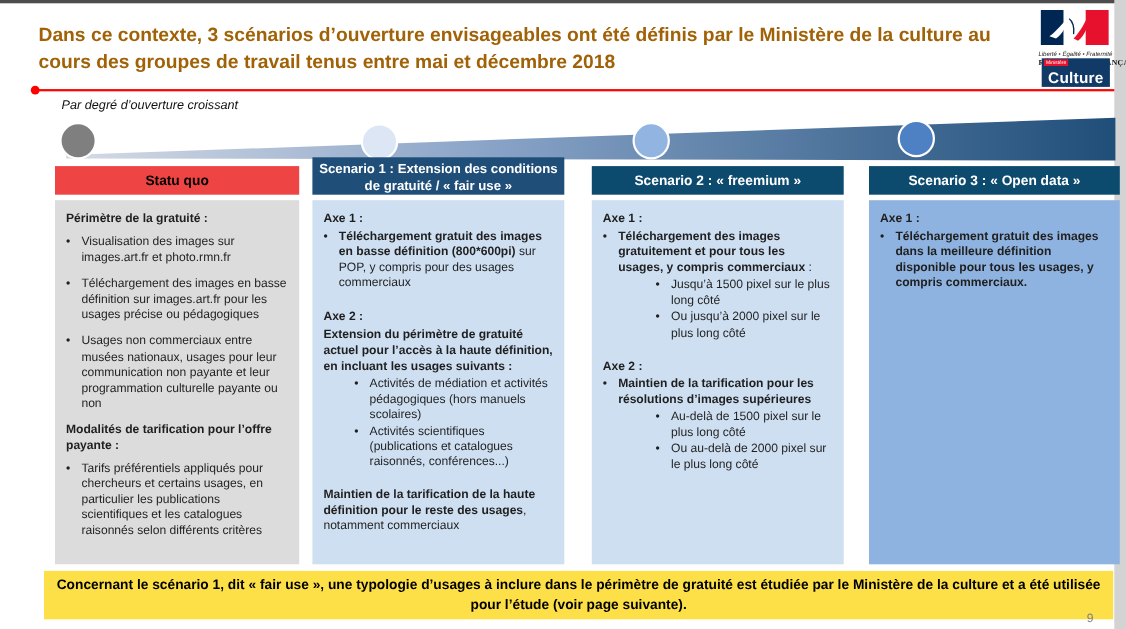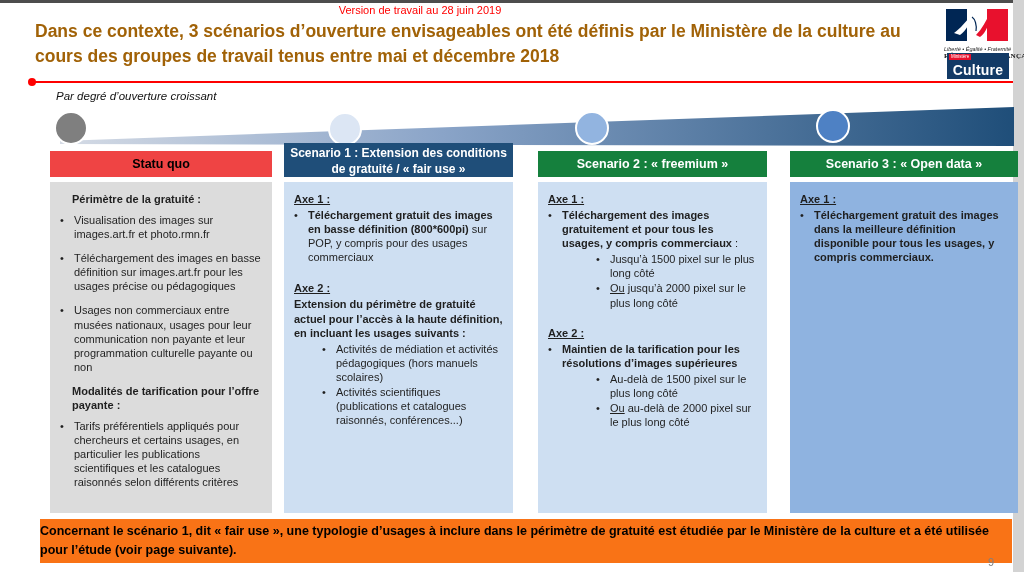--- a/index.html
+++ b/index.html
@@ -35,54 +35,53 @@
   .dot-3{left:816px;top:109px;}
 
   
   .column{position:absolute;}
   .col-0{left:50px;width:222px;}
   .col-1{left:284px;width:229px;}
   .col-2{left:538px;width:229px;}
   .col-3{left:790px;width:228px;}
   .col-header{position:absolute;left:0;right:0;text-align:center;font-weight:bold;}
   .hdr-gray{top:151px;height:26px;line-height:26px;background:#ef4444;color:#000;font-size:12.5px;}
-  .hdr-navy{top:151px;height:26px;line-height:26px;background:#15803d;color:#fff;font-size:12.5px;}
+  .hdr-navy{top:151px;height:26px;line-height:26px;background:#0c4a6e;color:#fff;font-size:12.5px;}
   .hdr-navy-2l{top:143px;height:34px;background:#1f4e79;color:#fff;font-size:12px;line-height:16px;padding-top:2px;box-sizing:border-box;}
   .col-body{position:absolute;left:0;right:0;top:182px;height:331px;box-sizing:border-box;padding:8px 10px;font-size:11px;line-height:1.28;color:#1f1f1f;overflow:hidden;}
   .tone-gray{background:#dcdcdc;}
   .tone-light{background:#cedff2;}
   .tone-medium{background:#8fb3e0;}
 
   
   .blk{margin:0 0 2px 0;}
   .blk-h{margin:2px 0 2px 0;}
   .blk-b{display:flex;margin:0 0 2px 0;}
   .loose .blk-b{margin-bottom:10px;}
-  .loose .blk-h{margin:2px 0 7px 12px;}
+  .loose .blk-h{margin:2px 0 7px 0;}
   .blk-s{display:flex;margin:0 0 1px 28px;}
   .blk-s2{display:flex;margin:0 0 1px 48px;}
   .blk-gap{height:13px;}
   .marker{flex:0 0 14px;}
   .btxt{flex:1;}
   .r-b{font-weight:bold;}
-  .r-u{text-decoration:underline;}
+  .r-u{}
   .r-i{font-style:italic;}
 
   
-  .footer-bar{position:absolute;left:40px;right:12px;top:519px;height:44px;background:#f97316;text-align:left;font-weight:bold;font-size:12.5px;color:#000;line-height:1.55;box-sizing:border-box;padding-top:3px;}
+  .footer-bar{position:absolute;left:40px;right:12px;top:519px;height:44px;background:#fde047;text-align:center;font-weight:bold;font-size:12.5px;color:#000;line-height:1.55;box-sizing:border-box;padding-top:3px;}
   .page-num{position:absolute;right:30px;top:556px;font-size:11px;color:#808080;}
 </style>
 </head>
 <body>
 
 <div id="slide">
   <div class="top-edge"></div>
   <div class="right-edge"></div>
 
-  <div class="version">Version de travail au 28 juin 2019</div>
   <div class="title">Dans ce contexte, 3 scénarios d’ouverture envisageables ont été définis par le Ministère de la culture au cours des groupes de travail tenus entre mai et décembre 2018</div>
 
   <div class="logo-rf">
     <svg width="62" height="32" viewBox="0 0 62 32">
       <rect x="0" y="0" width="21" height="32" fill="#002654"></rect>
       <rect x="21" y="0" width="20" height="32" fill="#ffffff"></rect>
       <rect x="41" y="0" width="21" height="32" fill="#e8112d"></rect>
       <path d="M8,24 C14,20 20,12 26,6 C24,14 20,22 14,26 Z" fill="#ffffff"></path>
       <path d="M30,26 C36,20 40,12 44,4 C44,14 40,24 34,28 Z" fill="#e8112d"></path>
       <path d="M26,8 C29,10 31,16 30,22" stroke="#002654" stroke-width="1.2" fill="none"></path>
@@ -156,20 +155,21 @@
           <div class="blk blk-p"><span class="r-b">Extension du périmètre de gratuité actuel pour l’accès à la haute définition, en incluant les usages suivants :</span></div>
           <div class="blk blk-s">
             <span class="marker">•</span>
             <span class="btxt"><span>Activités de médiation et activités pédagogiques (hors manuels scolaires)</span></span>
           </div>
           <div class="blk blk-s">
             <span class="marker">•</span>
             <span class="btxt"><span>Activités scientifiques (publications et catalogues raisonnés, conférences...)</span></span>
           </div>
           <div class="blk blk-gap"></div>
+          <div class="blk blk-p"><span class="r-b">Maintien de la tarification de la haute définition pour le reste des usages</span><span>, notamment commerciaux</span></div>
         </div>
       </div>
       <div class="column col-2">
         <div class="col-header hdr-navy">Scenario 2 : « freemium »</div>
         <div class="col-body tone-light">
           <div class="blk blk-h"><span class="r-b r-u">Axe 1 :</span></div>
           <div class="blk blk-b">
             <span class="marker">•</span>
             <span class="btxt"><span class="r-b">Téléchargement des images gratuitement et pour tous les usages, y compris commerciaux</span><span> :</span></span>
           </div>

